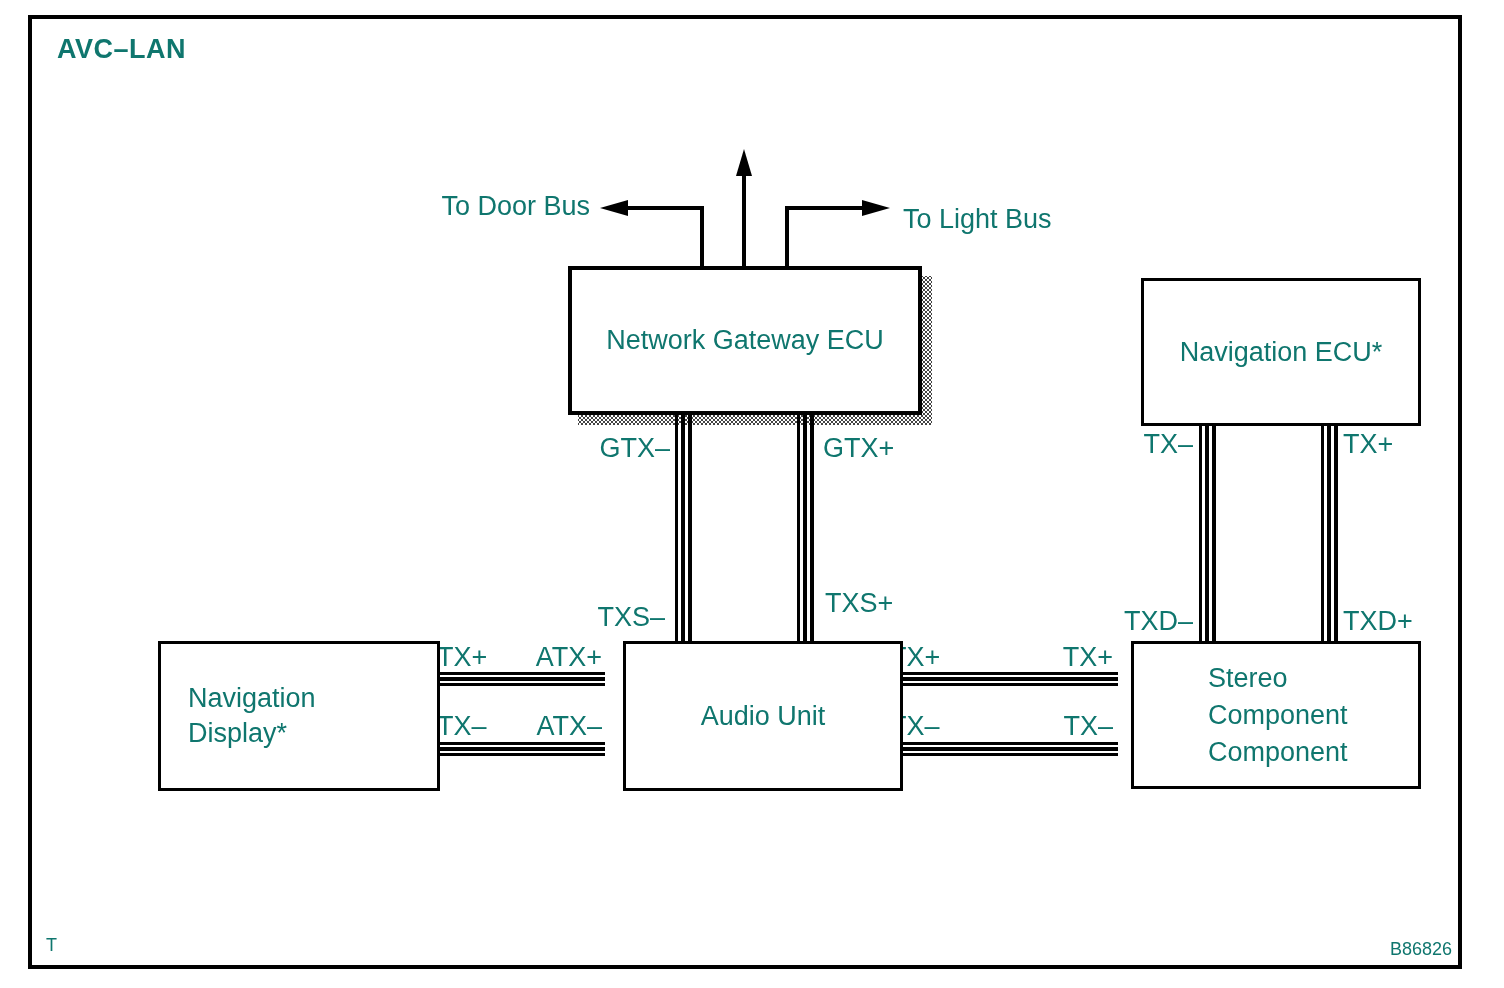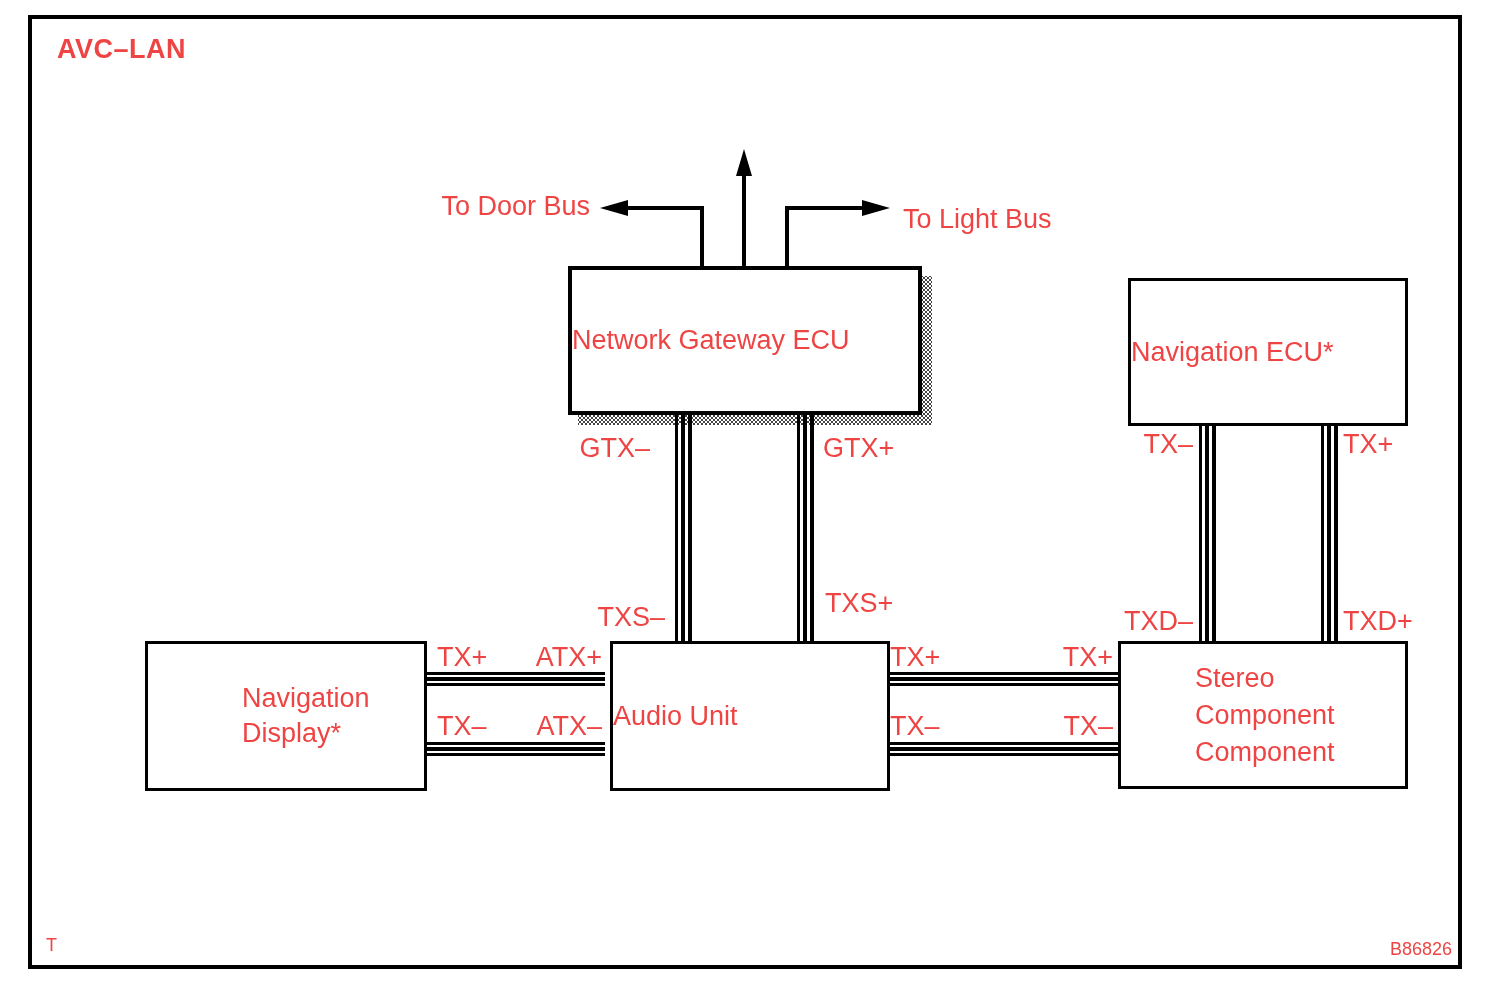--- a/index.html
+++ b/index.html
@@ -1,34 +1,34 @@
 <!DOCTYPE html>
 <html><head>
 <meta charset="utf-8">
 <style>
   html,body{margin:0;padding:0;background:#fff;}
   #stage{
     position:relative;width:1504px;height:988px;background:#fff;
-    font-family:"Liberation Sans","DejaVu Sans",sans-serif;color:#ef4444;
+    font-family:"Liberation Sans","DejaVu Sans",sans-serif;color:#0f766e;
     overflow:hidden;
   }
   .abs{position:absolute;}
   .frame{
     left:28px;top:15px;width:1426px;height:946px;
     border:4px solid #000;background:#fff;
   }
   .title{left:57px;top:34px;font-size:27px;font-weight:bold;letter-spacing:0.5px;}
   .lbl{font-size:27px;line-height:1.05;white-space:nowrap;}
   .small{font-size:18px;}
   .box{
-    background:#fff;display:flex;align-items:center;
+    background:#fff;display:flex;align-items:center;justify-content:center;
     font-size:27px;line-height:35px;box-sizing:border-box;z-index:3;
   }
   .b-thick{border:4px solid #000;}
-  .b-thin{border:3px solid #000;}
+  .b-thin{border:3px solid #000;margin-left:13px;}
   .box.leftalign{justify-content:flex-start;}
   .shadow{
     z-index:1;
     background-image:
       radial-gradient(circle,#444 1px,transparent 1.35px),
       radial-gradient(circle,#444 1px,transparent 1.35px);
     background-size:4px 4px,4px 4px;
     background-position:0 0,2px 2px;
   }
   .line{background:#000;z-index:2;}
@@ -77,31 +77,31 @@
   <div class="abs box b-thin" style="left:1128px;top:278px;width:280px;height:148px;">
     <span>Navigation ECU*</span>
   </div>
 
   <div class="abs vwire" style="left:675px;top:414px;height:228px;"></div>
   <div class="abs vwire" style="left:797px;top:414px;height:228px;"></div>
 
   <div class="abs vwire" style="left:1199px;top:425px;height:217px;"></div>
   <div class="abs vwire" style="left:1321px;top:425px;height:217px;"></div>
 
-  <div class="abs lbl ra" style="left:520px;top:434px;width:130px;">GTX–</div>
+  <div class="abs lbl ra" style="left:540px;top:434px;width:130px;">GTX–</div>
   <div class="abs lbl" style="left:823px;top:434px;">GTX+</div>
   <div class="abs lbl ra" style="left:535px;top:603px;width:130px;">TXS–</div>
   <div class="abs lbl" style="left:825px;top:589px;">TXS+</div>
 
   <div class="abs lbl ra" style="left:1063px;top:430px;width:130px;">TX–</div>
   <div class="abs lbl" style="left:1343px;top:430px;">TX+</div>
   <div class="abs lbl ra" style="left:1063px;top:607px;width:130px;">TXD–</div>
   <div class="abs lbl" style="left:1343px;top:607px;">TXD+</div>
 
-  <div class="abs box b-thin leftalign" style="left:145px;top:641px;width:282px;height:150px;padding-left:94px;">
+  <div class="abs box b-thin leftalign" style="left:145px;top:641px;width:282px;height:150px;padding-left:27px;">
     <span style="display:block;">
       <span style="display:block;">Navigation</span>
       <span style="display:block;">Display*</span>
     </span>
   </div>
 
   <div class="abs box b-thin" style="left:610px;top:641px;width:280px;height:150px;">
     <span>Audio Unit</span>
   </div>
 

